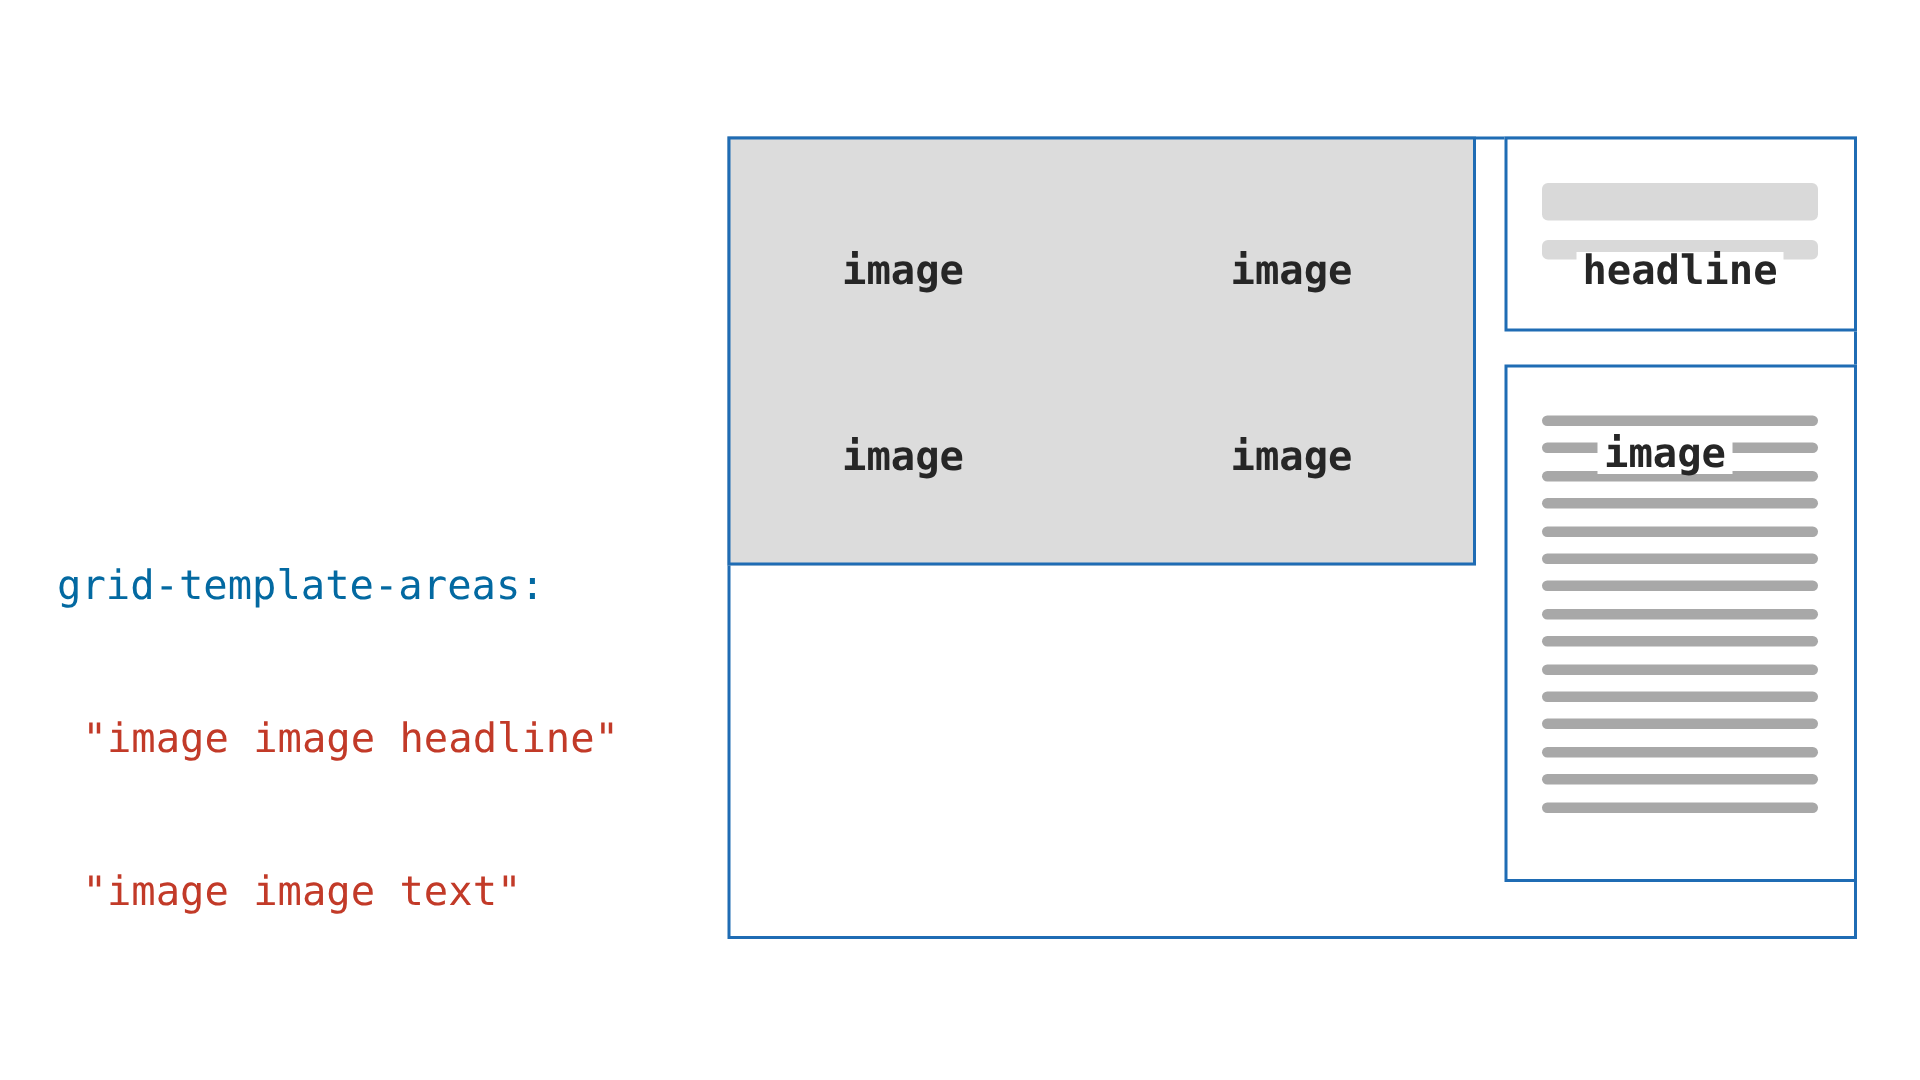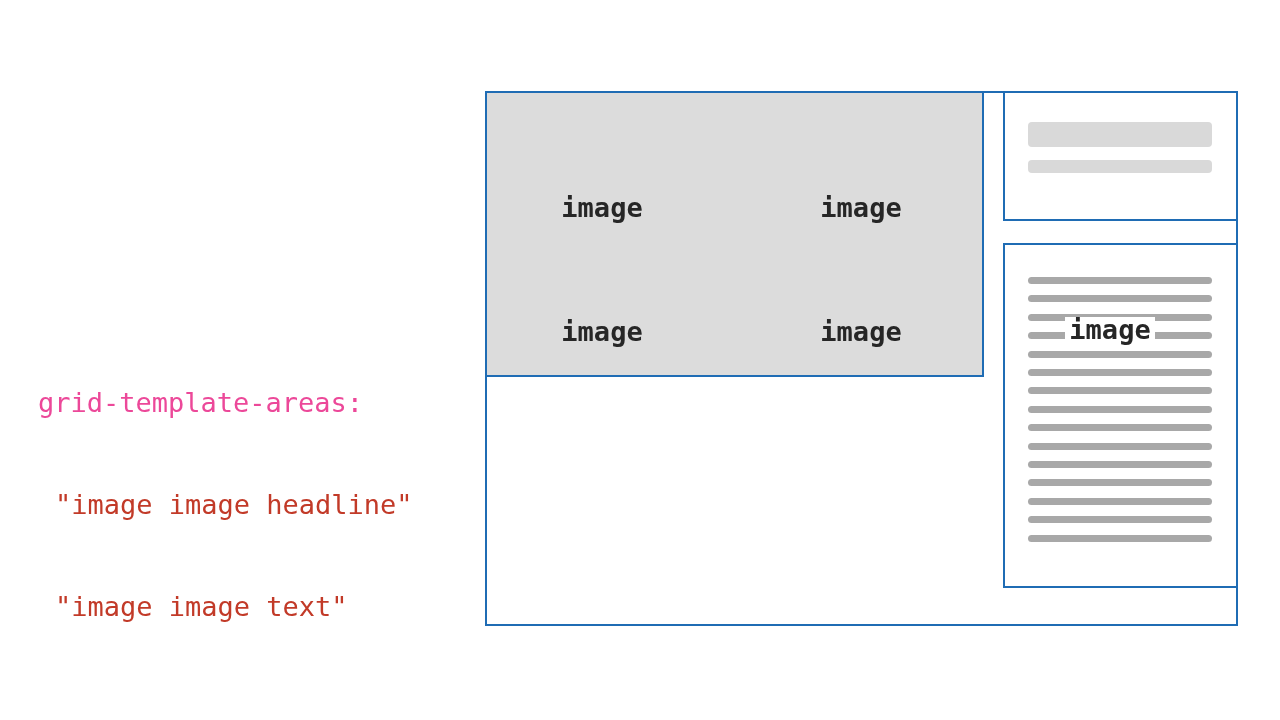--- a/index.html
+++ b/index.html
@@ -2,33 +2,33 @@
 <html><head>
 <meta charset="utf-8">
 <style>
   html,body{margin:0;padding:0;background:#ffffff;}
   .stage{position:relative;width:1280px;height:720px;background:#ffffff;overflow:hidden;
          font-family:"DejaVu Sans Mono","Liberation Mono",monospace;}
 
   
   .code{position:absolute;left:38px;top:306px;font-size:27px;line-height:34px;white-space:pre;}
   .code-line{display:block;}
-  .code-prop{color:#ec4899;margin-top:12px;}
+  .code-prop{color:#0369a1;}
   .code-str{color:#c23a28;margin-left:17px;}
 
   
   .gridbox{position:absolute;box-sizing:border-box;border:2px solid #1f6cb4;background:#ffffff;}
   .grid-container{left:485px;top:91px;width:753px;height:535px;}
   .area-image{left:485px;top:91px;width:499px;height:286px;background:#dcdcdc;}
   .area-headline{left:1003px;top:91px;width:235px;height:130px;}
   .area-text{left:1003px;top:243px;width:235px;height:345px;}
 
   
   .area-label{position:absolute;font-weight:bold;font-size:27px;line-height:26px;
-              color:#262626;text-align:center;margin-top:27px;}
+              color:#262626;text-align:center;}
   .img-lbl{width:140px;}
   .img-lbl.p1{left:532px;top:168px;}
   .img-lbl.p2{left:791px;top:168px;}
   .img-lbl.p3{left:532px;top:292px;}
   .img-lbl.p4{left:791px;top:292px;}
   .headline-lbl{left:1020px;top:168px;width:200px;}
   .text-lbl{left:1010px;top:290px;width:200px;}
   .plate{display:inline-block;background:#ffffff;padding:0 4px;}
 
   
@@ -68,20 +68,23 @@
 
   <div class="gridbox area-image"></div>
   <span class="area-label img-lbl p1">image</span>
   <span class="area-label img-lbl p2">image</span>
   <span class="area-label img-lbl p3">image</span>
   <span class="area-label img-lbl p4">image</span>
 
   <div class="gridbox area-headline"></div>
   <div class="bar hbar1"></div>
   <div class="bar hbar2"></div>
+  <div class="area-label headline-lbl">
+    <span class="plate">headline</span>
+  </div>
 
   <div class="gridbox area-text"></div>
   <div class="group">
       <div class="text-bar" style="top: 277px;"></div>
       <div class="text-bar" style="top: 295.4px;"></div>
       <div class="text-bar" style="top: 313.8px;"></div>
       <div class="text-bar" style="top: 332.2px;"></div>
       <div class="text-bar" style="top: 350.6px;"></div>
       <div class="text-bar" style="top: 369px;"></div>
       <div class="text-bar" style="top: 387.4px;"></div>

